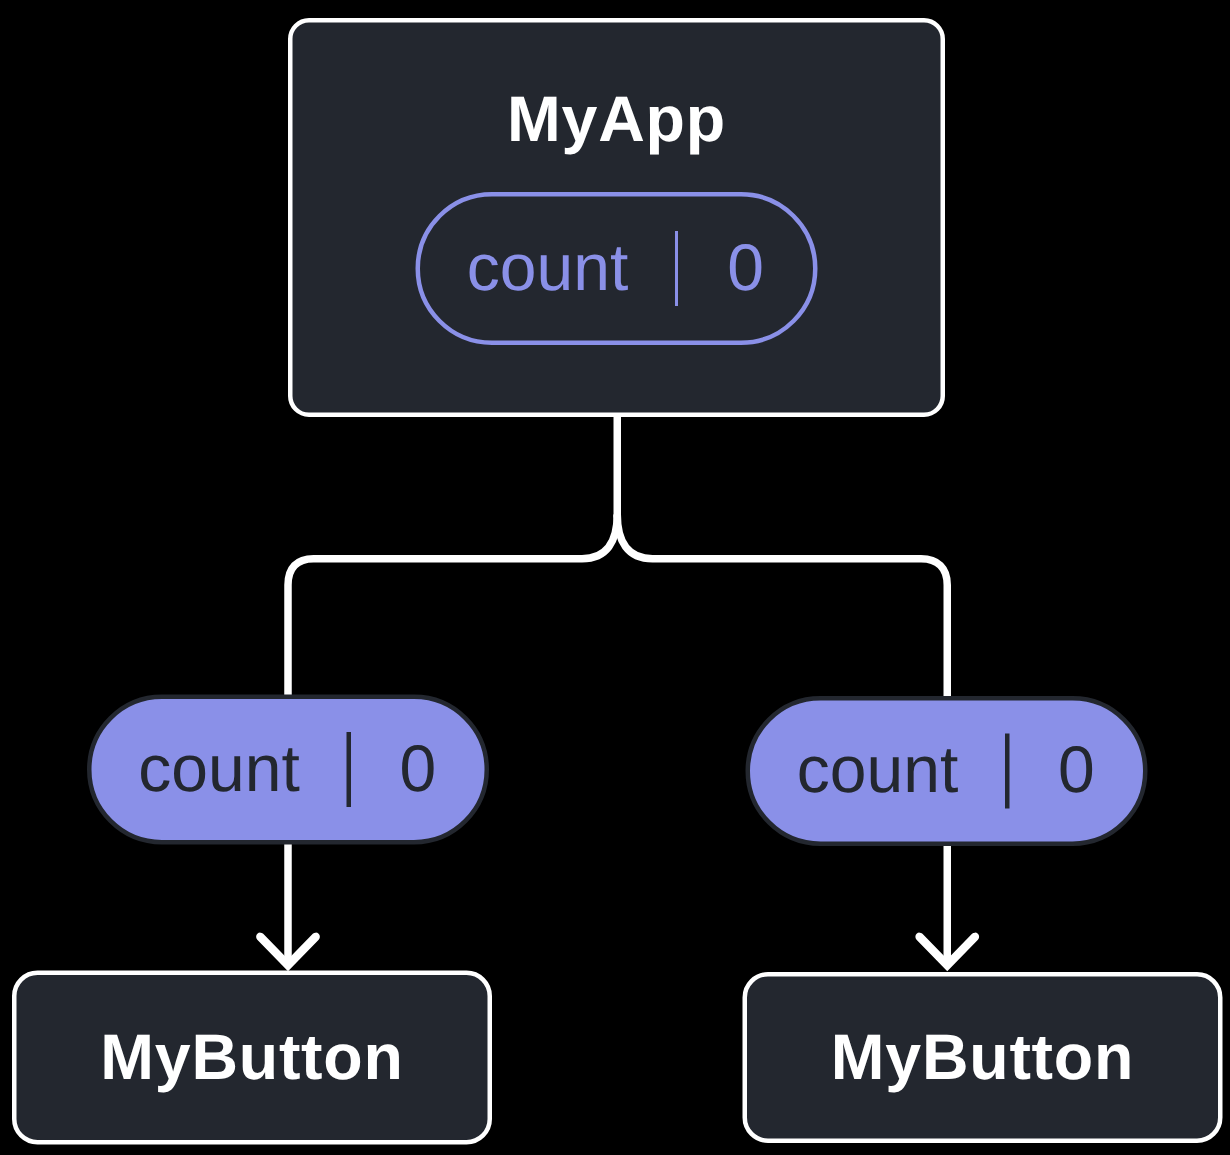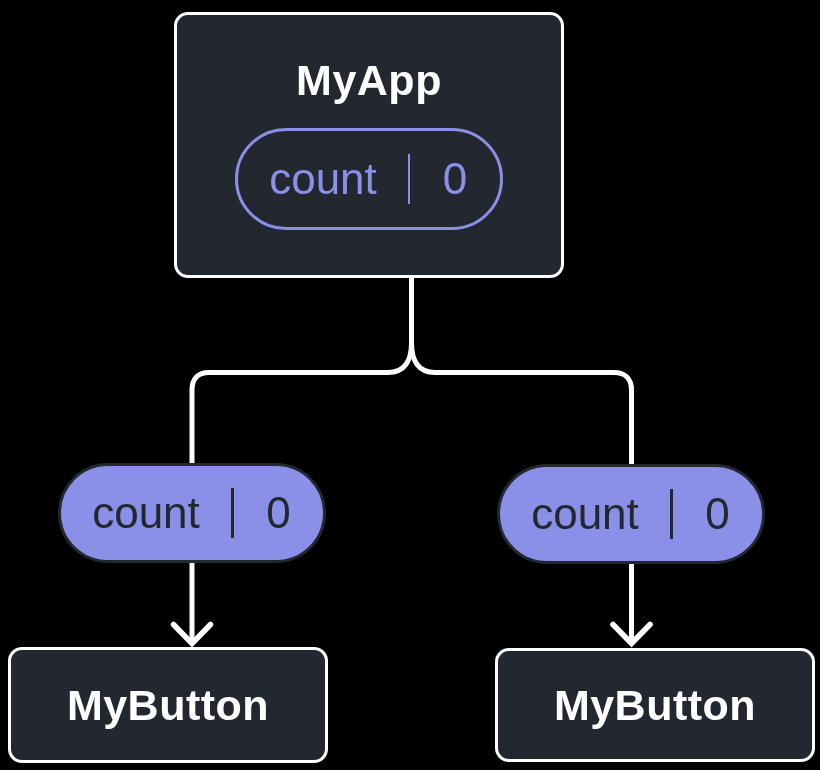--- a/index.html
+++ b/index.html
@@ -31,28 +31,29 @@
     stroke-width: 5.5;
   }
   .node {
     position: absolute;
     box-sizing: border-box;
     background: var(--node-fill, #23272F);
     border: 3px solid var(--node-border, #fff);
     border-radius: 14px;
   }
   .node.root {
-    left: 174px; top: 12px;
-    width: 390px; height: 266px;
+    left: 192px; top: 12px;
+    width: 438px; height: 266px;
     border-width: 3.5px;
   }
   .node.child {
     display: flex;
     align-items: center;
     justify-content: center;
+    border-radius: 17px;
   }
   .node.child.left  { left: 8px;   top: 647px; width: 320px; height: 116px; }
   .node.child.right { left: 495px; top: 648px; width: 320px; height: 114px; }
   .node-title {
     color: var(--node-text, #fff);
     font-size: 43px;
     font-weight: 600;
     letter-spacing: 0.5px;
     white-space: nowrap;
   }

